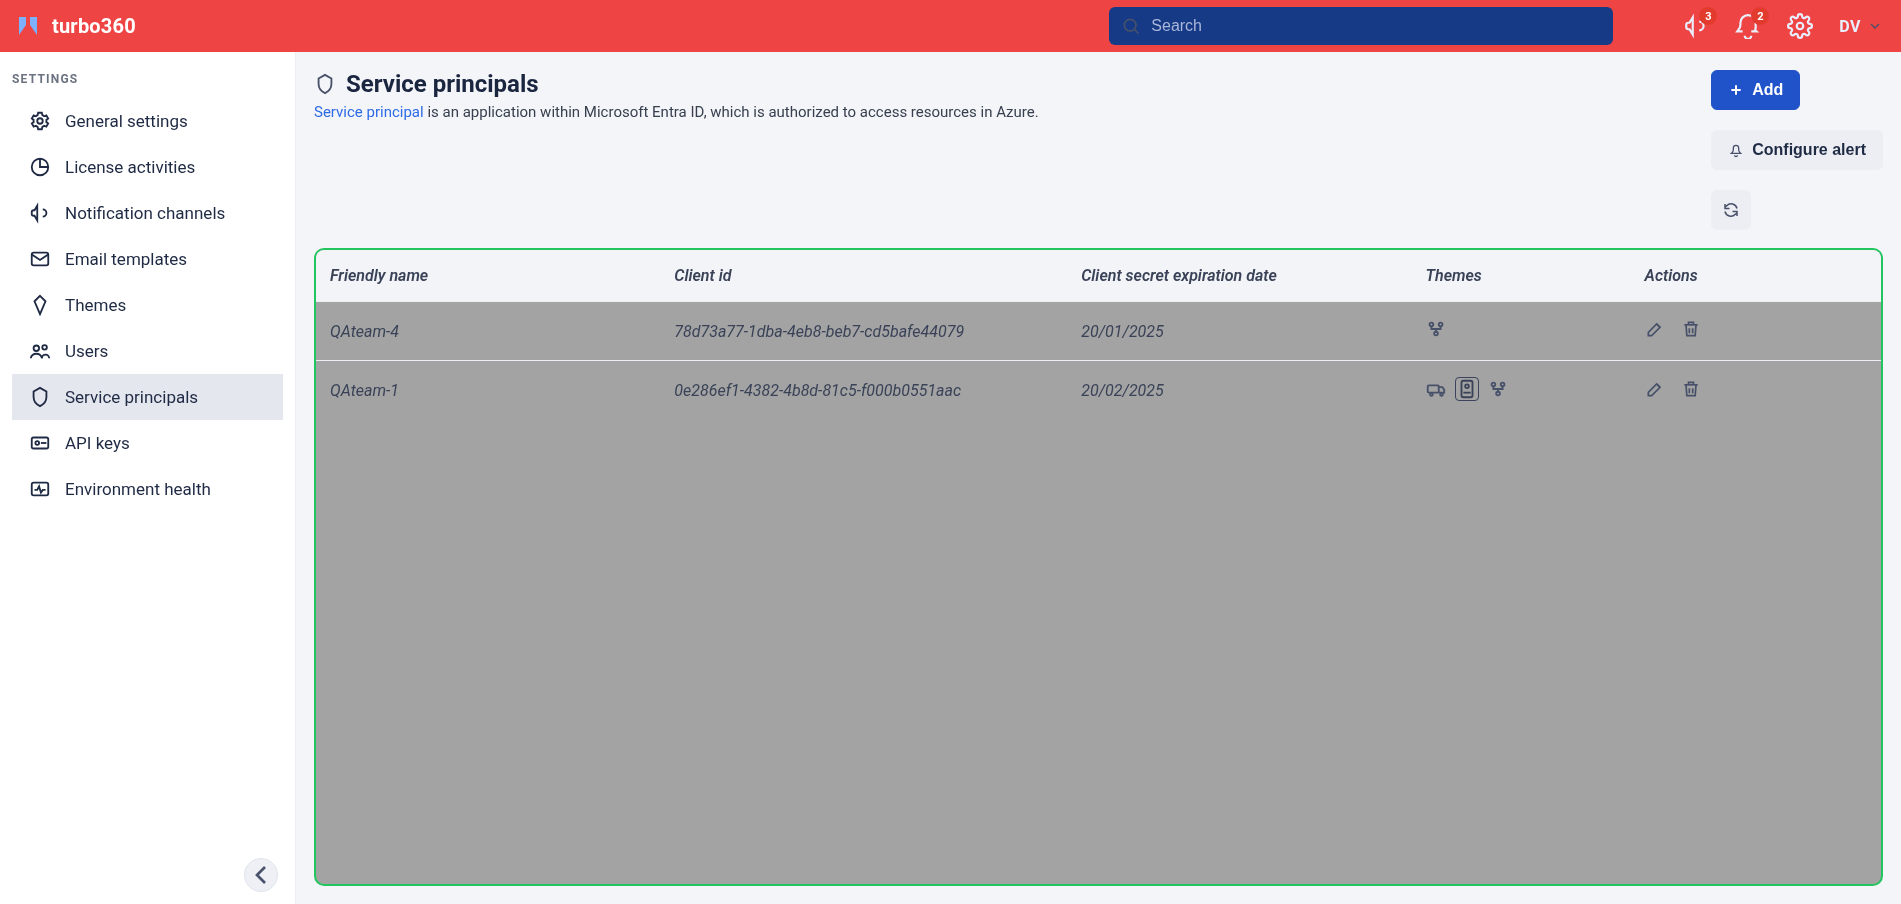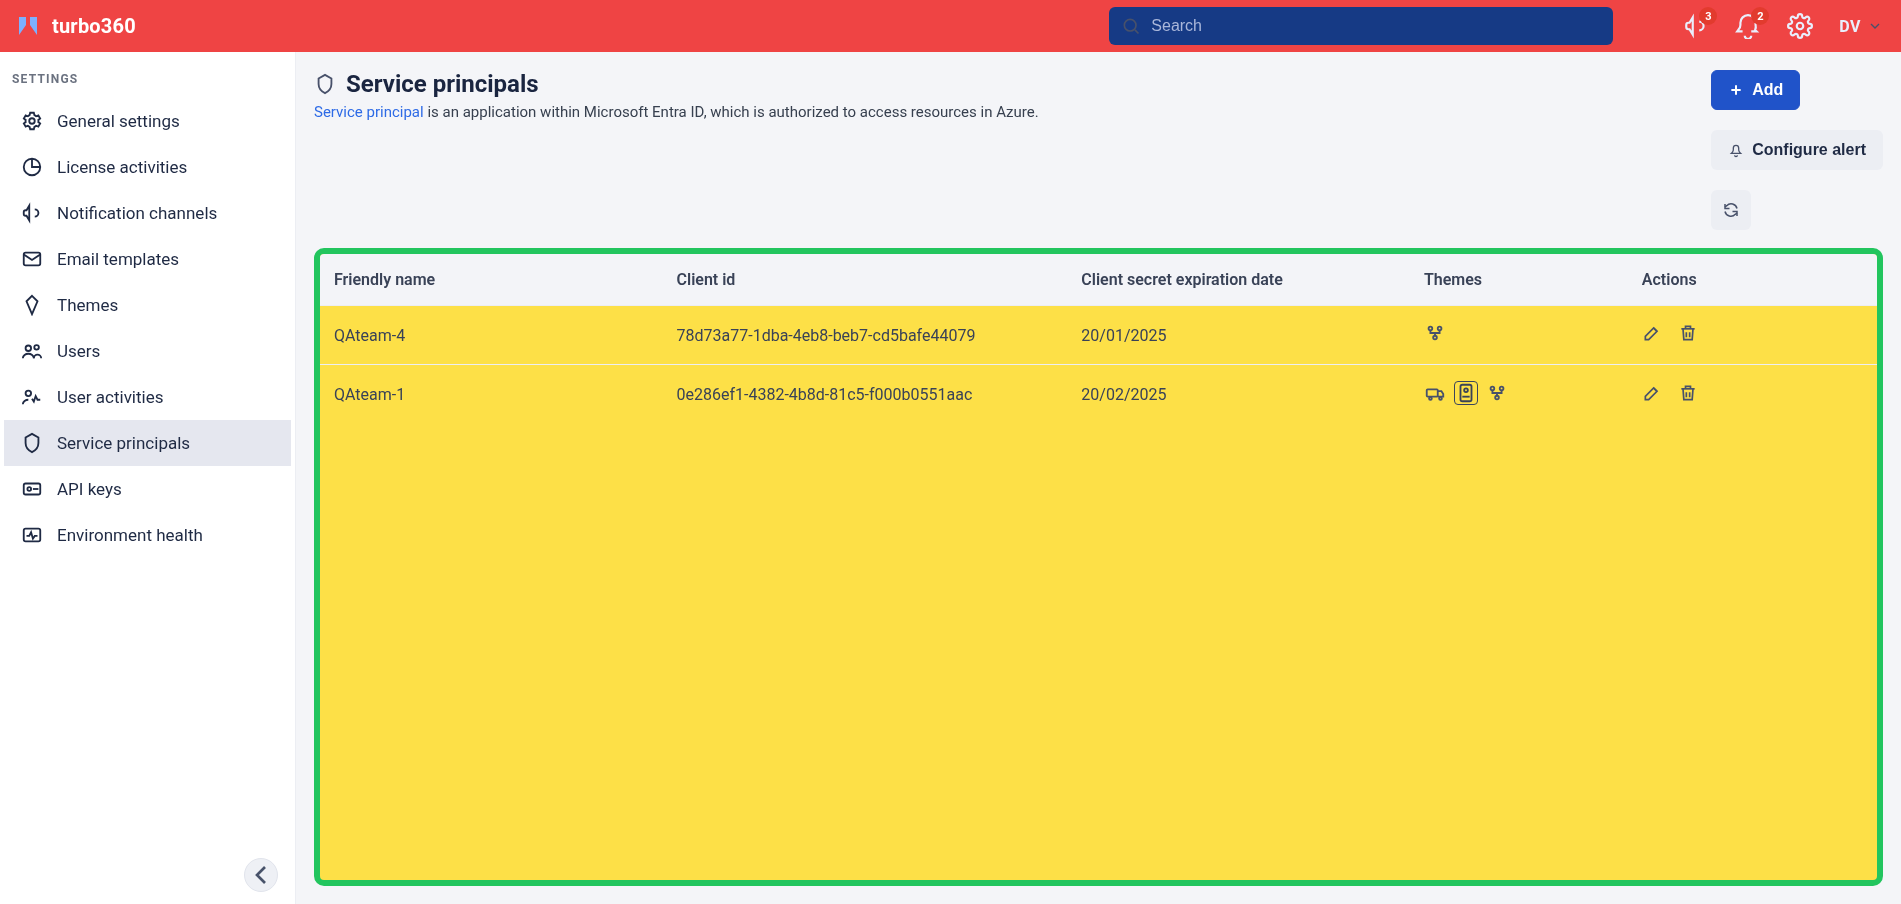--- a/index.html
+++ b/index.html
@@ -15,40 +15,40 @@
     .searchbox input::placeholder { color: #aab7da; }
     .top-actions { display: flex; align-items: center; gap: 26px; margin-left: 18px; margin-right: 8px; }
     .top-icon { position: relative; width: 26px; height: 26px; color: #e9eefc; display: inline-flex; align-items: center; justify-content: center; }
     .badge { position: absolute; top: -6px; right: -8px; background: #e23b2e; color: #fff; font-size: 11px; min-width: 18px; height: 18px; border-radius: 9px; display: inline-flex; align-items: center; justify-content: center; padding: 0 4px; font-weight: 700; }
     .user-chip { display: inline-flex; align-items: center; gap: 6px; color: #e9eefc; font-weight: 700; letter-spacing: .5px; cursor: pointer; }
 
     
     .body { display: flex; min-height: 0; height: calc(100% - 52px); }
     .sidebar { width: 296px; min-width: 296px; background: #ffffff; border-right: 1px solid #eceef3; display: flex; flex-direction: column; position: relative; }
     .sidebar h6 { color: #6b7280; font-size: 12px; letter-spacing: .1em; padding: 20px 12px 8px 12px; font-weight: 700; }
-    .nav { padding: 4px 4px; }
+    .nav { padding: 4px 12px; }
     .nav-item { display: flex; align-items: center; gap: 14px; padding: 12px 14px; font-size: 17px; color: #1f2a44; cursor: pointer; border-left: 3px solid transparent; }
     .nav-item .icon { width: 22px; height: 22px; color: #1f2a44; display: inline-flex; }
     .nav-item.active { background: #e5e7ef; }
     .collapse-btn { position: absolute; left: 244px; bottom: 12px; width: 34px; height: 34px; border-radius: 50%; background: #eef0f5; border: 1px solid #e1e4ec; display: flex; align-items: center; justify-content: center; color: #48526a; cursor: pointer; }
 
     
     .main { flex: 1; padding: 18px 18px 18px 18px; display: flex; flex-direction: column; overflow: hidden; }
     .page-head { display: flex; align-items: flex-start; gap: 16px; }
     .title-wrap h1 { font-size: 24px; font-weight: 700; display: inline-flex; align-items: center; gap: 10px; color: #1a2540; }
     .title-wrap p { margin-top: 4px; color: #37404f; font-size: 15px; }
     .title-wrap p a { color: #2e6be6; text-decoration: none; }
     .head-actions { margin-left: auto; display: flex; gap: 20px; align-items: flex-start; flex-direction: column; }
     .btn { display: inline-flex; align-items: center; gap: 8px; border-radius: 6px; border: 1px solid transparent; padding: 10px 16px; font-size: 16px; font-weight: 600; cursor: pointer; }
     .btn-primary { background: #2053c9; border-color: #2353c6; color: #fff; }
     .btn-secondary { background: #eceef3; color: #1f2a44; }
     .btn-icon { width: 40px; height: 40px; padding: 0; justify-content: center; background: #eceef3; }
 
     
-    .card { margin-top: 18px; background: #fde047; border: 6px solid #22c55e; border-radius: 10px; flex: 1; display: flex; flex-direction: column; overflow: hidden; }
+    .card { margin-top: 18px; background: #a3a3a3; border: 2px solid #22c55e; border-radius: 10px; flex: 1; display: flex; flex-direction: column; overflow: hidden; font-style: italic; }
     table { width: 100%; border-collapse: collapse; }
     thead th { text-align: left; font-weight: 600; font-size: 16px; color: #394257; padding: 16px 14px; background: #f3f4f8; border-bottom: 1px solid #eceef3; }
     tbody td { padding: 16px 14px; font-size: 16px; color: #394257; border-bottom: 1px solid #eceef3; }
     tbody tr:last-child td { border-bottom: none; }
     .col-name { width: 22%; }
     .col-client { width: 26%; }
     .col-exp { width: 22%; }
     .col-module { width: 14%; }
     .col-actions { width: 16%; text-align: left; }
     .module-icons { display: inline-flex; gap: 8px; align-items: center; }
@@ -162,30 +162,20 @@
           <div class="nav-item">
             <span class="icon">
               <svg viewBox="0 0 24 24" fill="none" stroke="currentColor" stroke-width="2">
                 <circle cx="8" cy="9" r="3"></circle>
                 <path d="M2 20c0-3 3-5 6-5s6 2 6 5"></path>
                 <circle cx="17" cy="8" r="2.5"></circle>
                 <path d="M14 20c0-2.5 2-4 4-4s4 1.5 4 4"></path>
               </svg>
             </span>
             <span>Users</span>
-          </div>
-          <div class="nav-item">
-            <span class="icon">
-              <svg viewBox="0 0 24 24" fill="none" stroke="currentColor" stroke-width="2">
-                <circle cx="8" cy="8" r="3"></circle>
-                <path d="M2 20c0-3 3-5 6-5"></path>
-                <path d="M12 14l2 3 2-6 2 4h3"></path>
-              </svg>
-            </span>
-            <span>User activities</span>
           </div>
           <div class="nav-item active">
             <span class="icon">
               <svg viewBox="0 0 24 24" fill="none" stroke="currentColor" stroke-width="2">
                 <path d="M12 2l7 4v6c0 5-3 8-7 10-4-2-7-5-7-10V6l7-4z"></path>
               </svg>
             </span>
             <span>Service principals</span>
           </div>
           <div class="nav-item">

